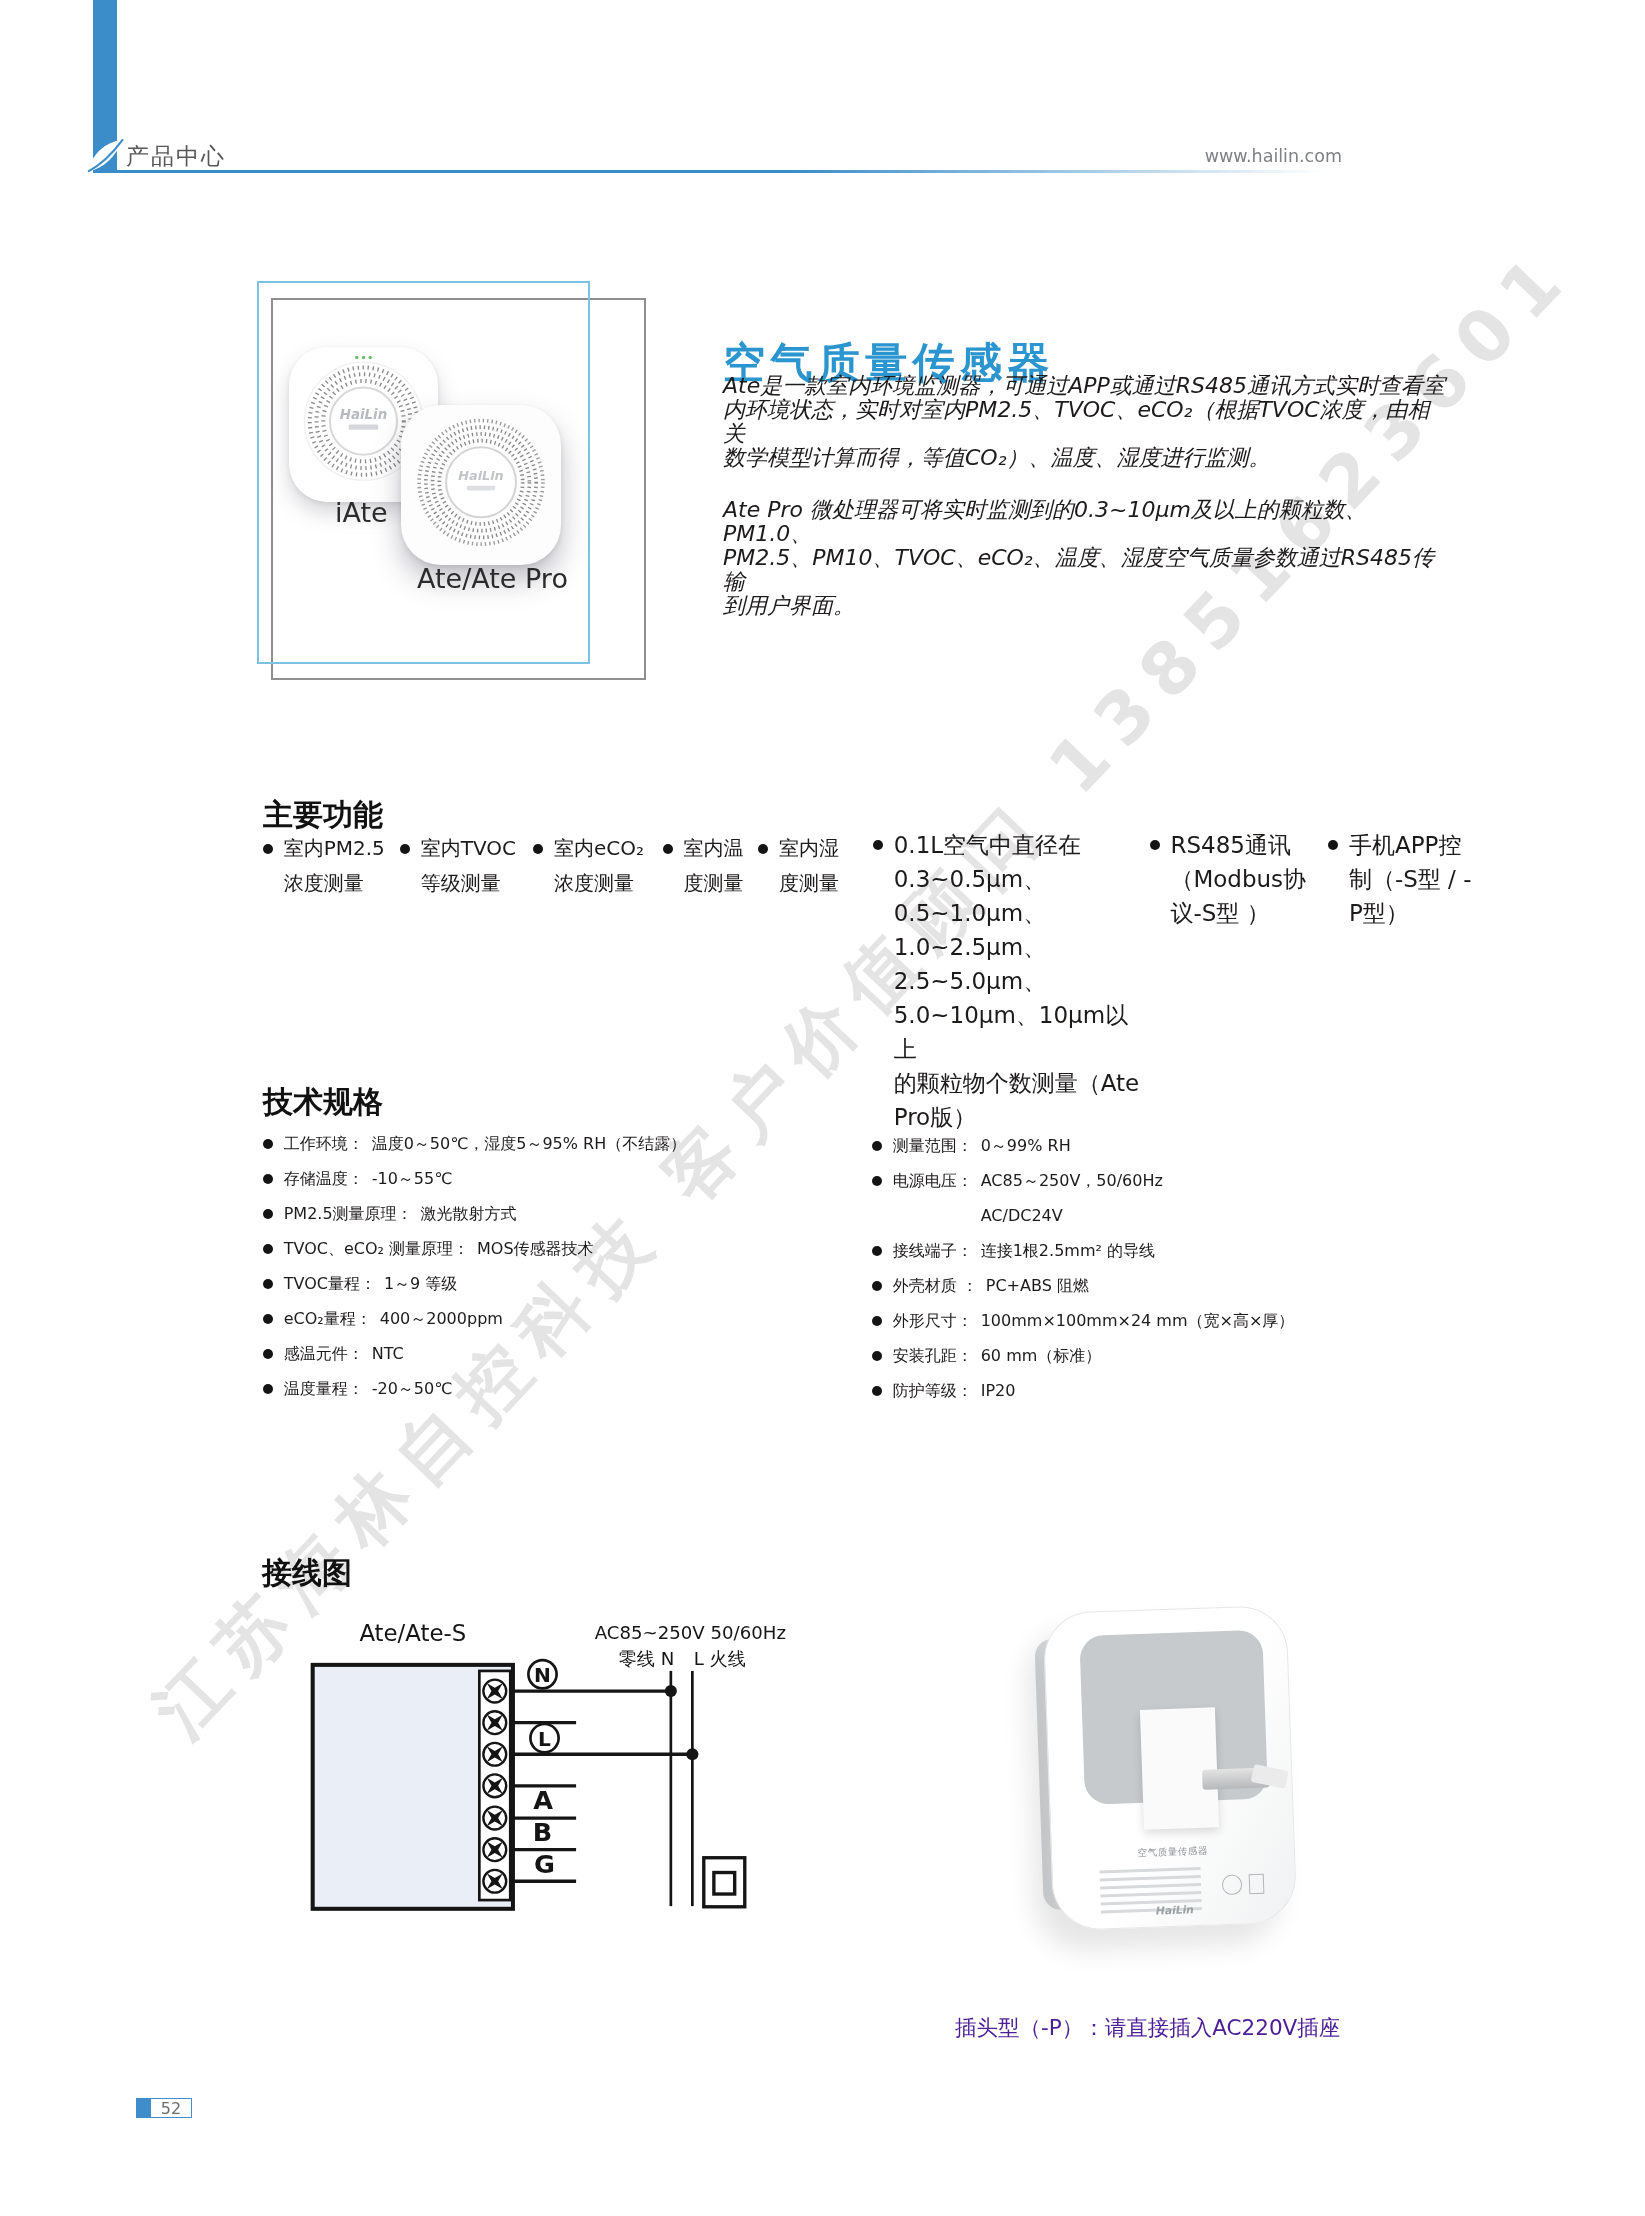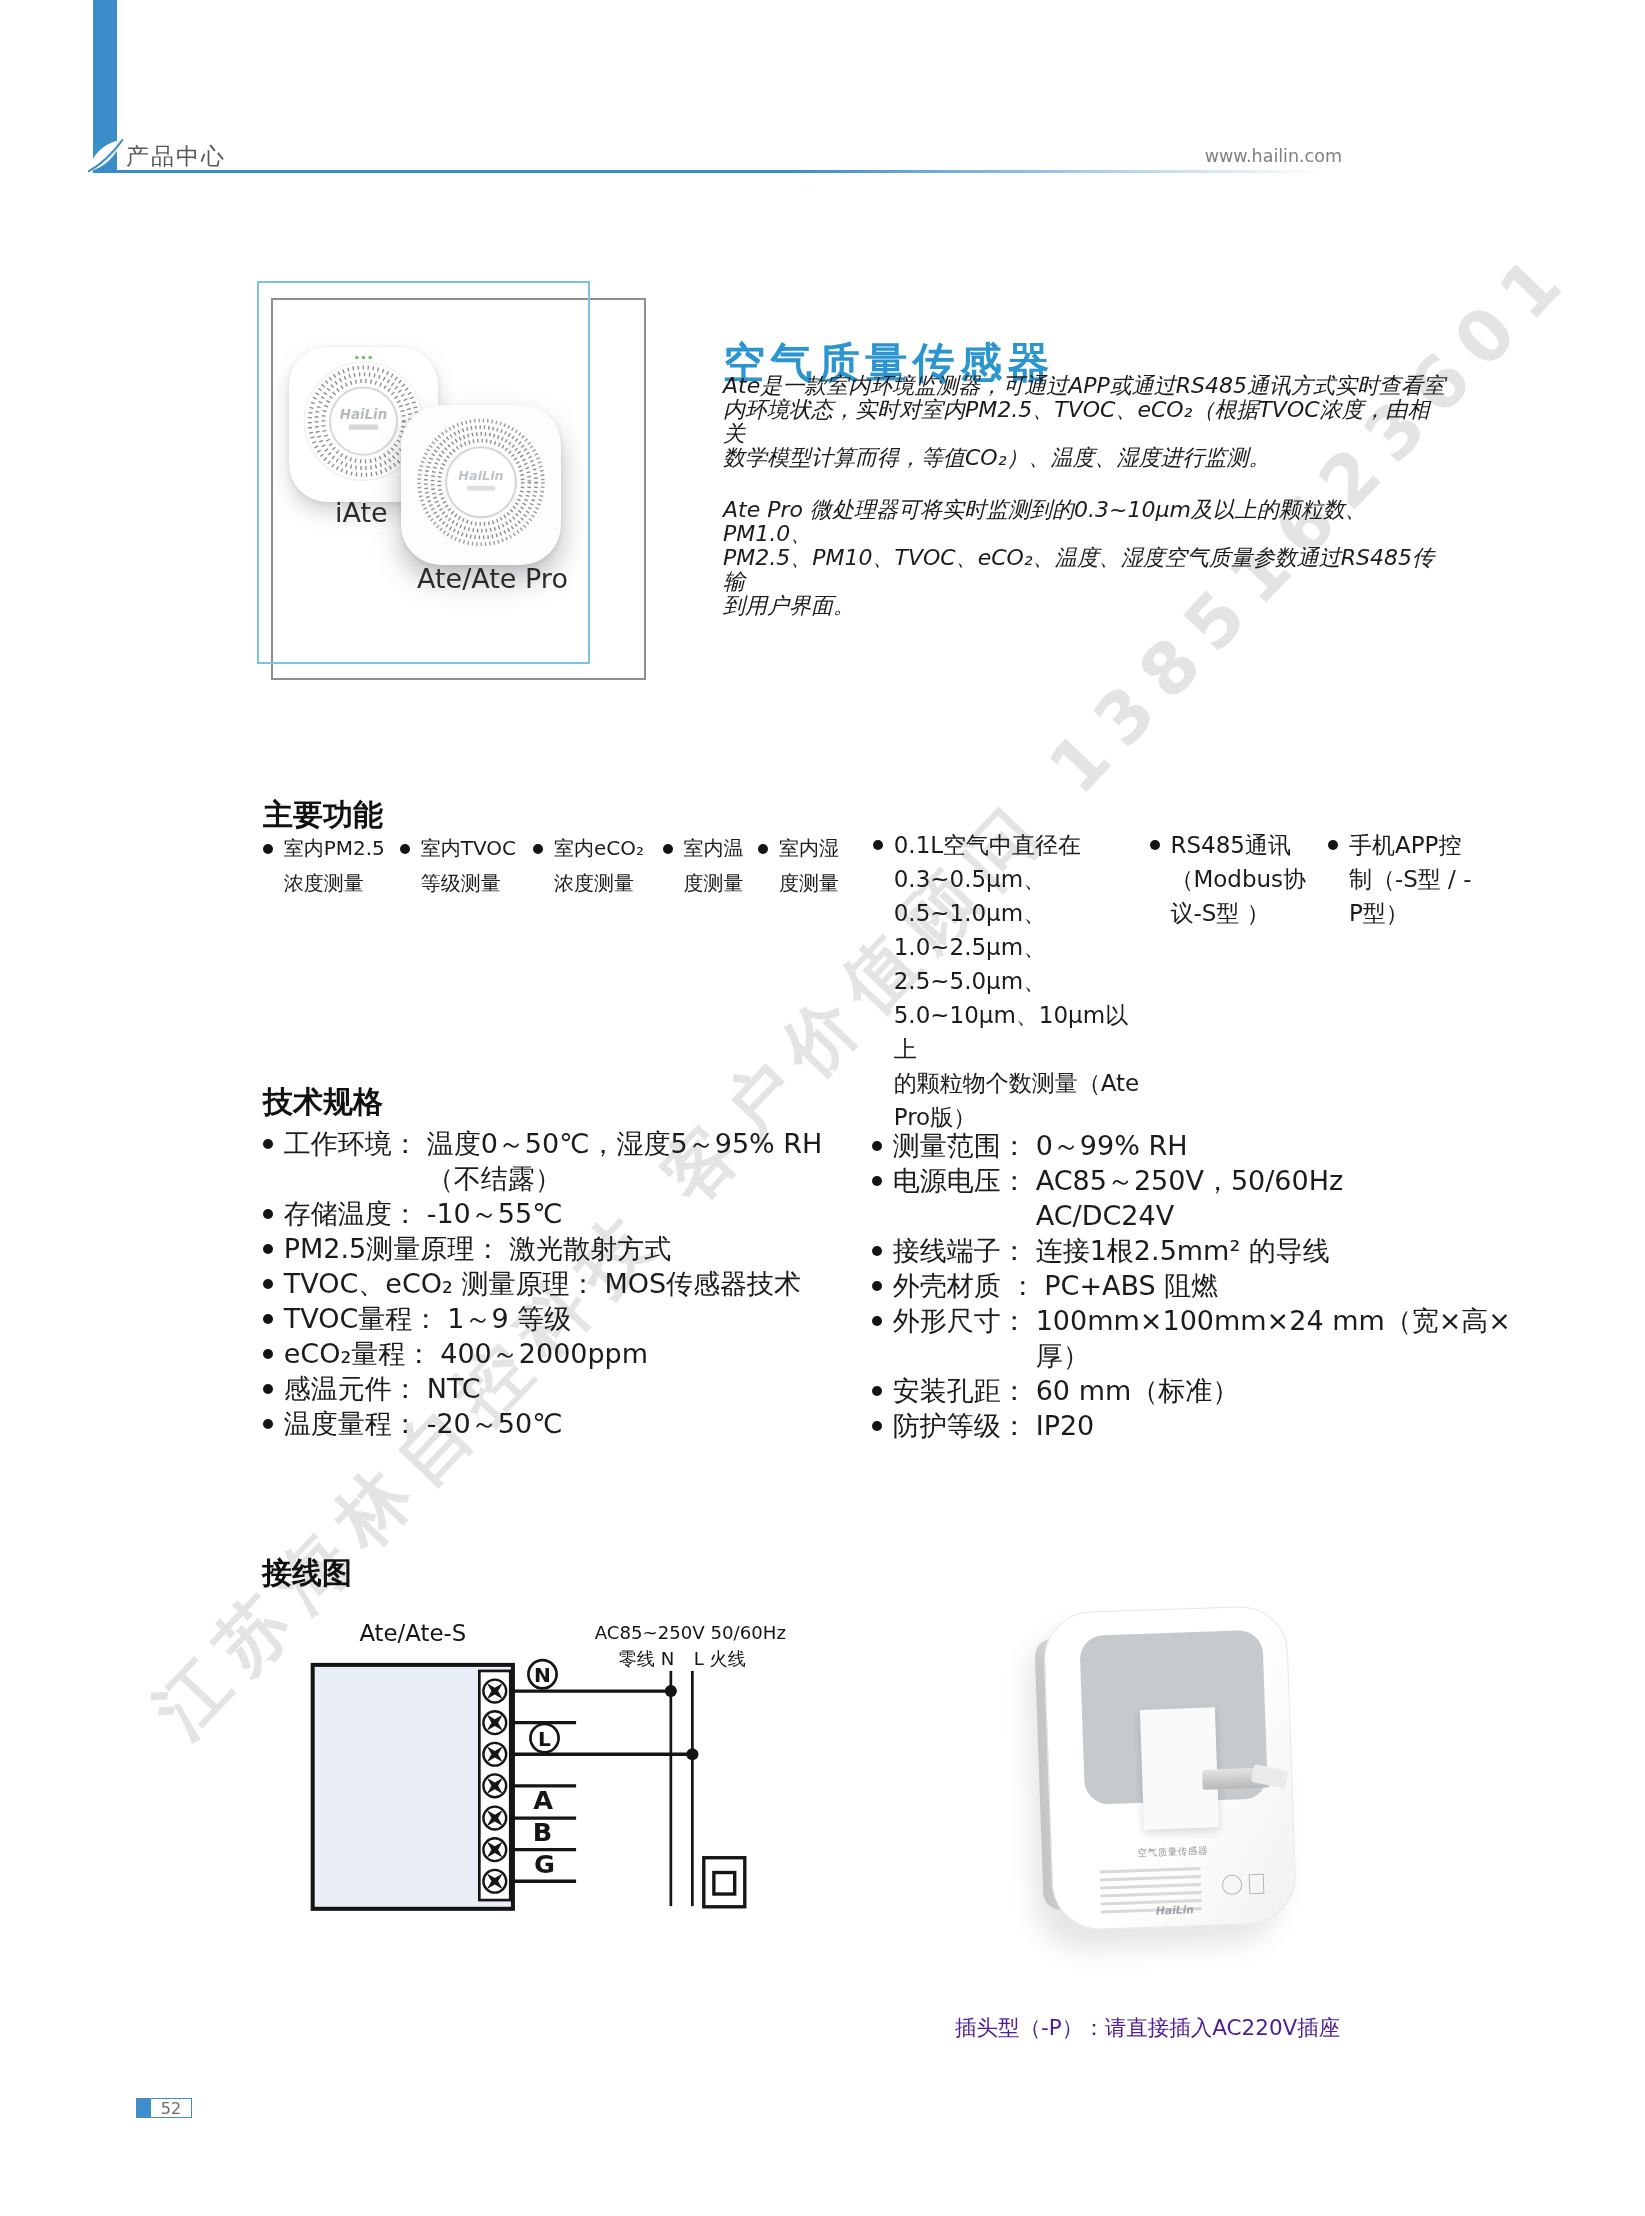--- a/index.html
+++ b/index.html
@@ -48,21 +48,21 @@
   .feat-col{display:flex;flex-direction:row;}
   .feat-col-left{left:263px;top:831px;width:591px;}
   .feat-col-right{left:873px;top:828px;width:605px;}
   .feat-row{display:flex;align-items:flex-start;}
   .feat-col-left .feat-row{line-height:35px;font-size:20px;}
   .feat-col-right .feat-row{line-height:34px;font-size:23px;}
   .feat-col-left .dot{margin:12.8px 10.7px 0 0;}
   .feat-col-right .dot{margin:12px 10.7px 0 0;}
   .feat-text{white-space:pre-line;}
 
-  .spec-col{display:flex;flex-direction:column;font-size:27px;}
+  .spec-col{display:flex;flex-direction:column;font-size:16px;}
   .spec-col-left{left:263px;top:1126px;width:605px;}
   .spec-col-right{left:872px;top:1128px;width:645px;}
   .spec-row{display:flex;align-items:flex-start;line-height:35px;}
   .spec-row .dot{margin:12.8px 10.7px 0 0;}
   .spec-label{white-space:pre;margin-right:8px;}
   .spec-value{white-space:pre-line;}
 
   
   .wiring-svg{left:269px;top:1599px;width:840px;height:457px;}
   .wiring-svg text{font-family:"DejaVu Sans",sans-serif;fill:#151515;}

